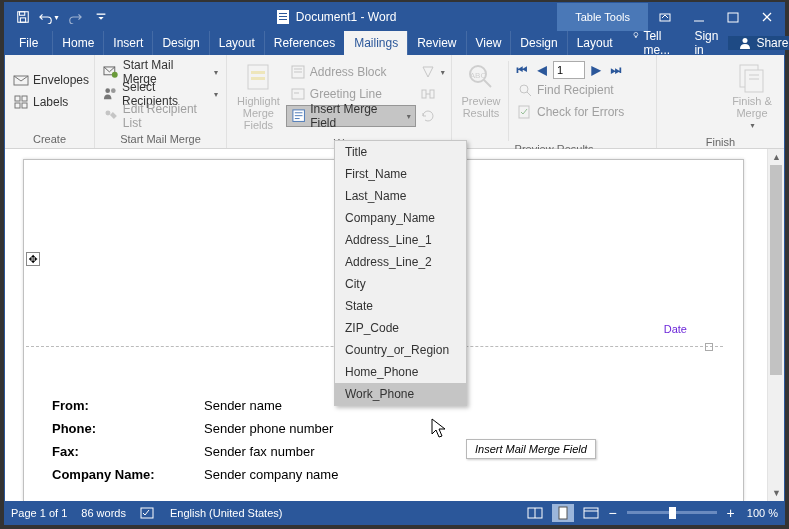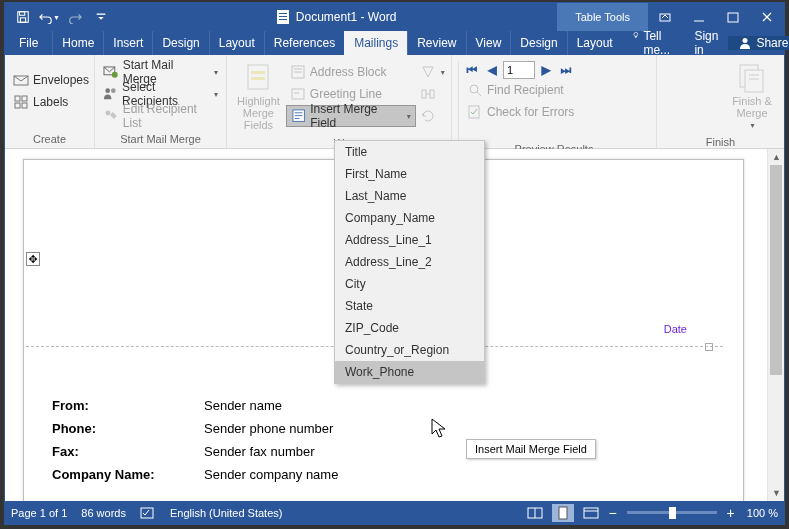--- a/index.html
+++ b/index.html
@@ -52,26 +52,26 @@
   .vscroll-arrow { position: absolute; width: 17px; height: 16px; display:flex; align-items:center; justify-content:center; font-size:9px; color:#666; }
   .table-handle { position: absolute; top: 92px; left: 2px; width: 14px; height: 14px; border: 1px solid #888; display:flex; align-items:center; justify-content:center; font-size: 11px; background:#fff; }
   .date-lbl { position: absolute; top: 163px; right: 56px; font-size: 11px; color: #6d28d9; }
   .cell-marker { position: absolute; top: 183px; right: 30px; width: 8px; height: 8px; border: 1px solid #aaa; }
   .dashed-line { position: absolute; border-top: 1px dashed #bbb; left: 2px; right: 20px; }
   .fields-table { position: absolute; top: 207px; left: 26px; font-size: 13px; margin-top: 26px; }
   .fields-table tr td { padding: 3px 0; }
   .fields-table td.lbl { width: 150px; font-weight: bold; }
   
   
-  .merge-menu { position: absolute; top: 140px; left: 334px; width: 151px; background: #f0f0f0; border: 1px solid #c6c6c6; box-shadow: 2px 2px 4px rgba(0,0,0,0.25); z-index: 20; }
+  .merge-menu { position: absolute; top: 140px; left: 334px; width: 133px; background: #f0f0f0; border: 1px solid #c6c6c6; box-shadow: 2px 2px 4px rgba(0,0,0,0.25); z-index: 20; }
   .merge-item { padding: 4px 10px; font-size: 12px; color: #333; }
   .merge-item.hover { background: #c5c5c5; }
   
   
-  .tooltip { position: absolute; top: 439px; left: 466px; background: #fff; border: 1px solid #b8b8b8; padding: 3px 8px; font-size: 11px; z-index: 21; box-shadow: 1px 1px 2px rgba(0,0,0,0.2); }
+  .tooltip { position: absolute; top: 439px; left: 466px; background: #fff; border: 1px solid #b8b8b8; padding: 3px 8px; font-size: 11px; z-index: 21; box-shadow: 1px 1px 2px rgba(0,0,0,0.2); font-style: italic; }
   
   
   .cursor { position: absolute; top: 418px; left: 431px; z-index: 30; pointer-events: none; }
   
   
   .statusbar { height: 23px; background: #2b579a; color: #fff; display: flex; align-items: center; font-size: 11px; padding: 0 6px; gap: 14px; }
   .status-right { margin-left: auto; display: flex; align-items: center; gap: 6px; }
   .view-btn { width: 22px; height: 18px; display:flex; align-items:center; justify-content:center; }
   .zoom-slider { width: 90px; height: 3px; background: #6a8bc0; position: relative; margin: 0 4px; }
   .zoom-thumb { position: absolute; top: -4px; left: 42px; width: 7px; height: 12px; background: #fff; }
@@ -320,20 +320,30 @@
                 </svg>
               </span>
             </div>
         </div>
       </div>
       <div class="group-label">W</div>
     </div>
 
     <div class="group" style="width:205px">
       <div class="group-content">
+        <div class="big-btn disabled" style="width:50px">
+          <span class="icon32">
+              <svg viewBox="0 0 32 32" opacity=".4">
+                <circle cx="13" cy="13" r="8" fill="none" stroke="#999" stroke-width="2"></circle>
+                <line x1="19" y1="19" x2="26" y2="26" stroke="#999" stroke-width="2"></line>
+                <text x="13" y="17" font-size="8" fill="#999" text-anchor="middle">ABC</text>
+              </svg>
+            </span>
+          <span>Preview Results</span>
+        </div>
         <div style="border-left:1px solid #e1e1e1; height:80px; margin:4px 4px 0 2px"></div>
         <div class="rbtn-stack" style="padding-top:4px">
           <div class="nav-btns">
             <div class="nav-btn">⏮</div>
             <div class="nav-btn">◀</div>
             <input class="rec-input" value="1" style="">
             <div class="nav-btn">▶</div>
             <div class="nav-btn">⏭</div>
           </div>
           <div class="rbtn disabled">
@@ -455,20 +465,21 @@
   <div class="merge-item">Title</div>
   <div class="merge-item">First_Name</div>
   <div class="merge-item">Last_Name</div>
   <div class="merge-item">Company_Name</div>
   <div class="merge-item">Address_Line_1</div>
   <div class="merge-item">Address_Line_2</div>
   <div class="merge-item">City</div>
   <div class="merge-item">State</div>
   <div class="merge-item">ZIP_Code</div>
   <div class="merge-item">Country_or_Region</div>
+  <div class="merge-item">Home_Phone</div>
   <div class="merge-item hover">Work_Phone</div>
 </div>
 
 <div class="tooltip">Insert Mail Merge Field</div>
 
 <svg class="cursor" width="18" height="22" viewBox="0 0 18 22">
   <path d="M1 1 L1 16 L5 12 L8 19 L11 18 L8 11 L14 11 Z" fill="#fff" stroke="#000" stroke-width="1"></path>
 </svg>
 
 </body></html>

